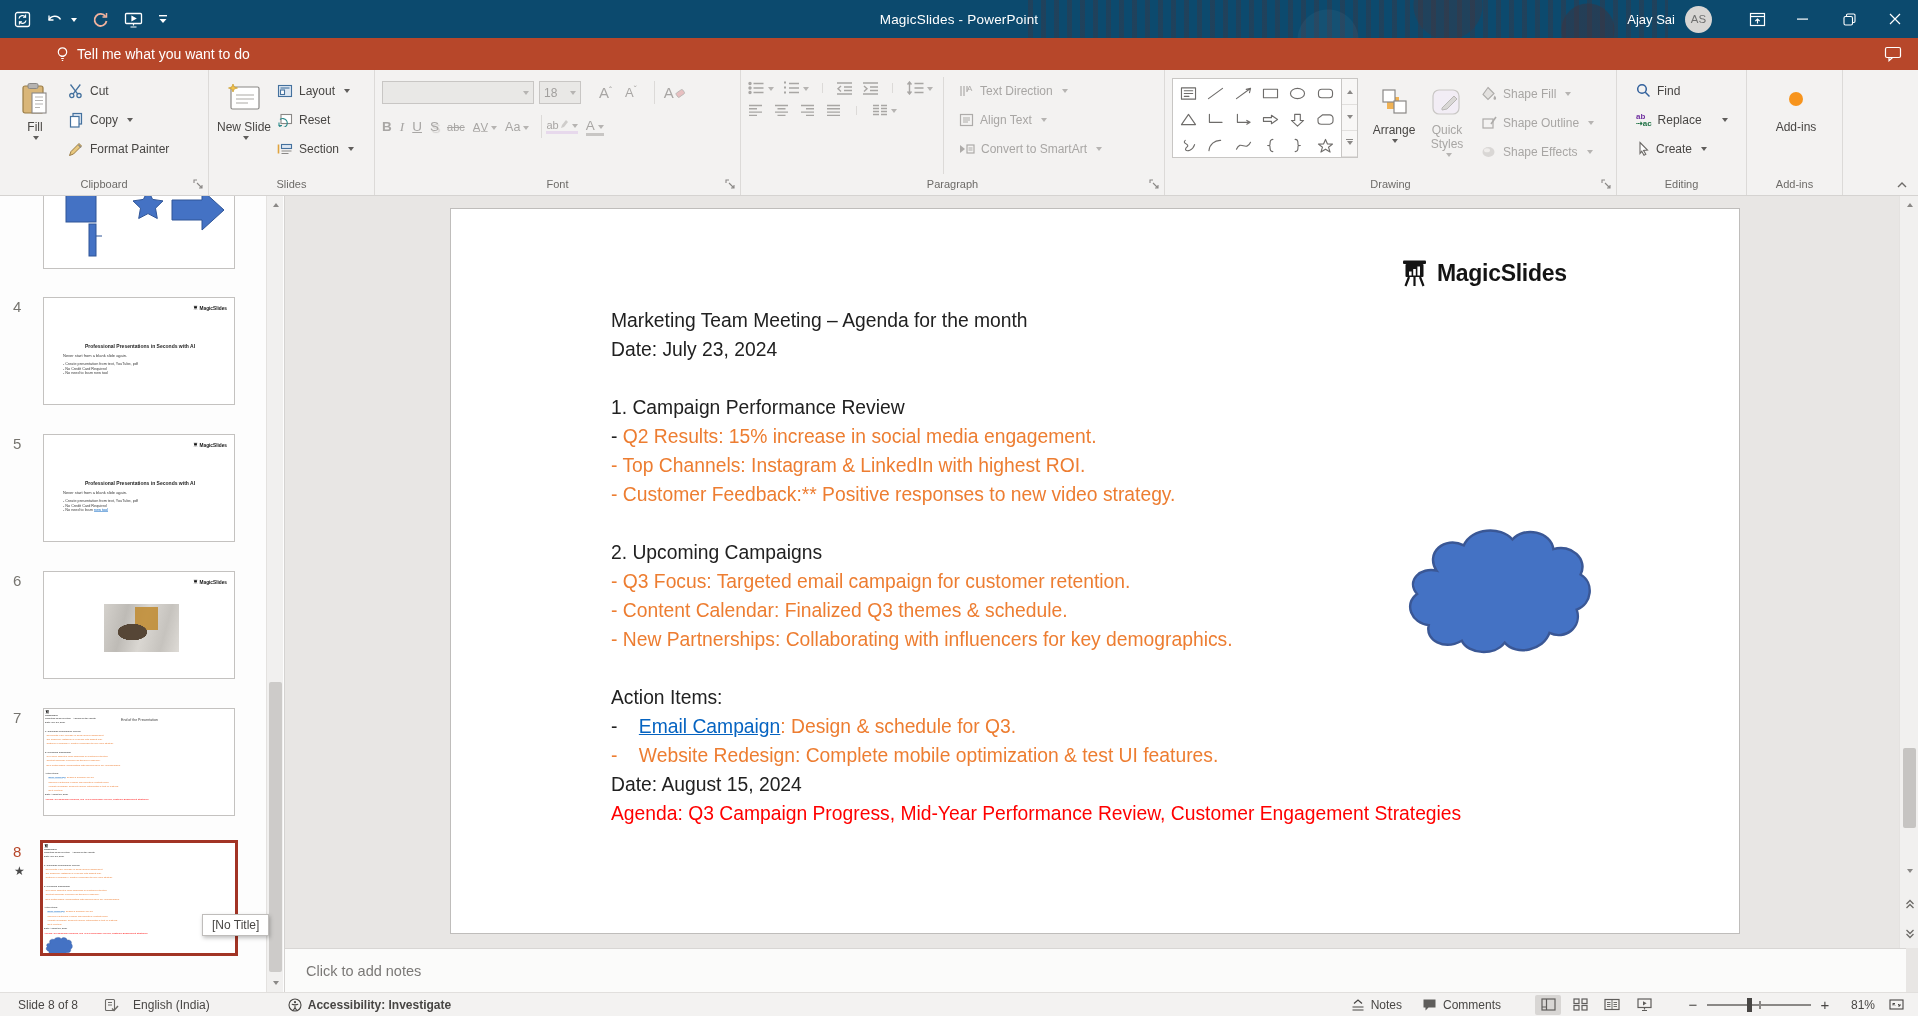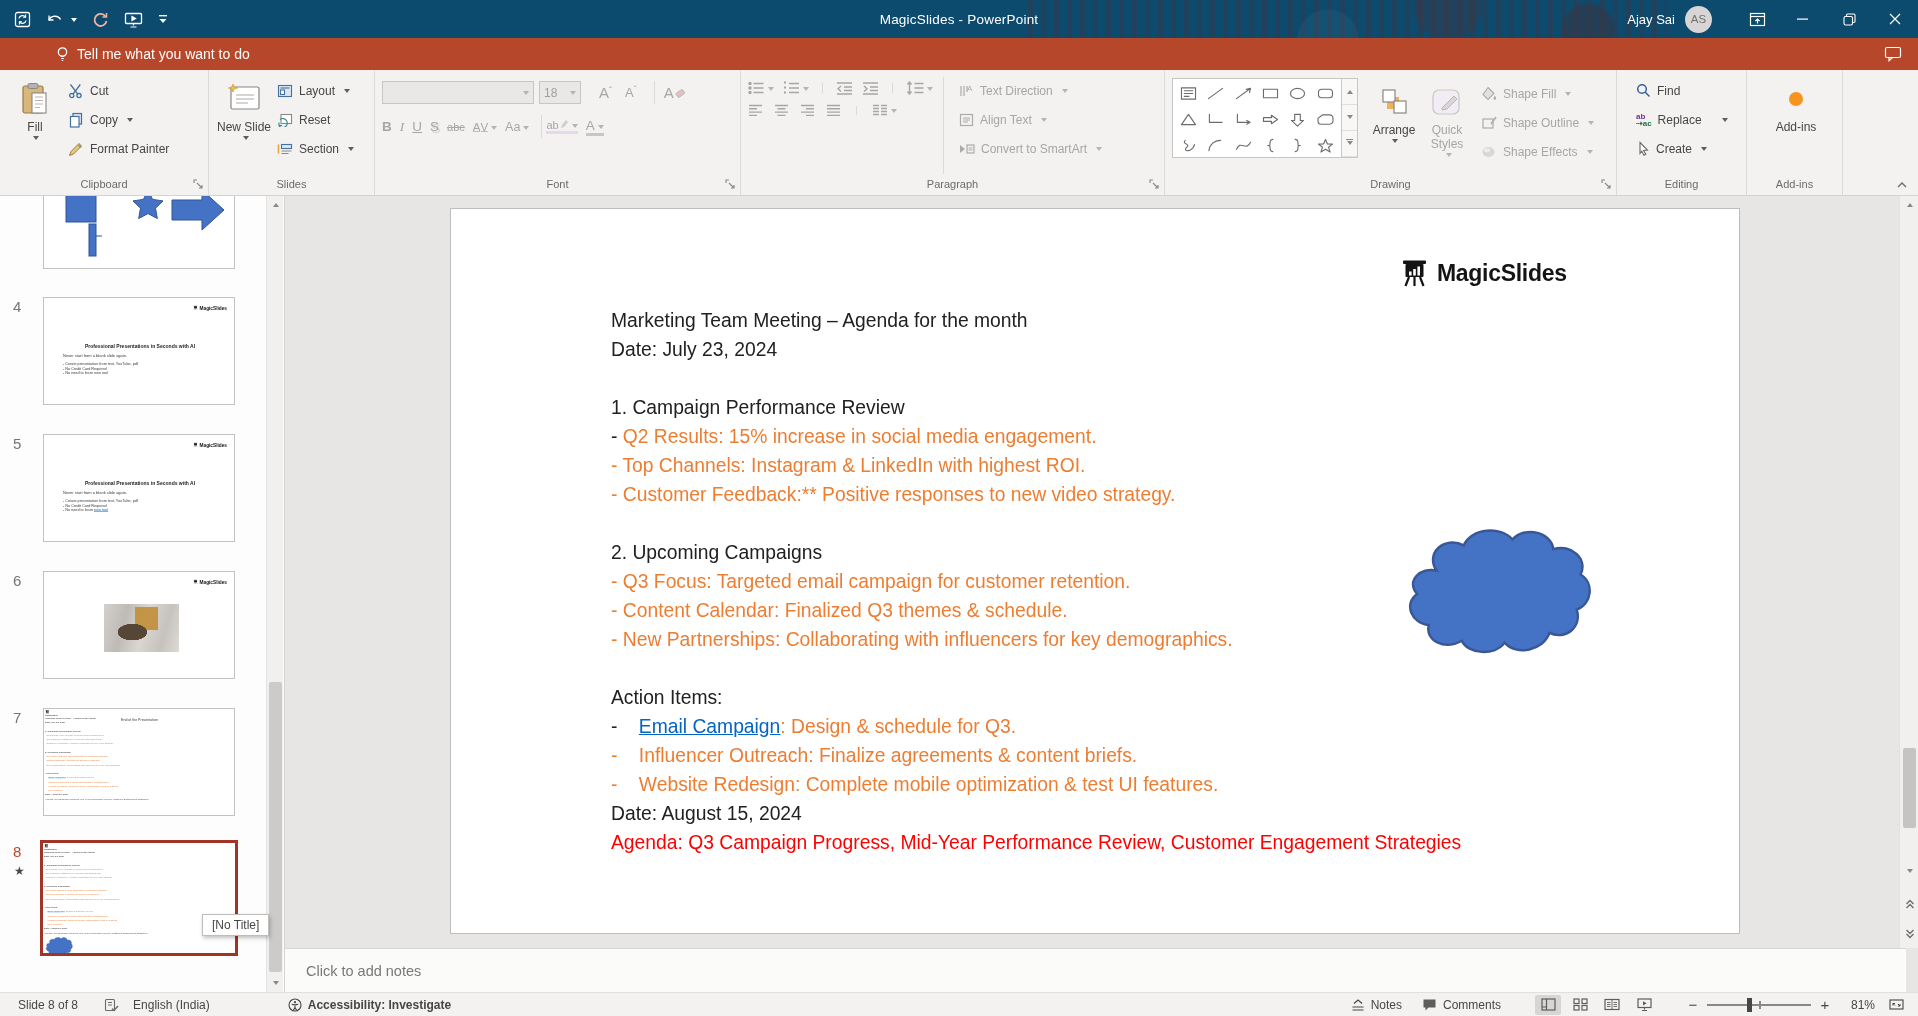--- a/index.html
+++ b/index.html
@@ -880,21 +880,20 @@
           <div class="sline"><span style="color: rgb(237, 125, 49);">- Top Channels: Instagram &amp; LinkedIn with highest ROI.</span></div>
           <div class="sline"><span style="color: rgb(237, 125, 49);">- Customer Feedback:** Positive responses to new video strategy.</span></div>
           <div class="sline"></div>
           <div class="sline"><span style="color: rgb(33, 33, 33);">2. Upcoming Campaigns</span></div>
           <div class="sline"><span style="color: rgb(237, 125, 49);">- Q3 Focus: Targeted email campaign for customer retention.</span></div>
           <div class="sline"><span style="color: rgb(237, 125, 49);">- Content Calendar: Finalized Q3 themes &amp; schedule.</span></div>
           <div class="sline"><span style="color: rgb(237, 125, 49);">- New Partnerships: Collaborating with influencers for key demographics.</span></div>
           <div class="sline"></div>
           <div class="sline"><span style="color: rgb(33, 33, 33);">Action Items:</span></div>
           <div class="sline"><span style="color: rgb(33, 33, 33);">-</span><span style="color: rgb(33, 33, 33);">    </span><span style="color: rgb(5, 99, 193); text-decoration: underline;">Email Campaign</span><span style="color: rgb(237, 125, 49);">: Design &amp; schedule for Q3.</span></div>
-          <div class="sline"><span style="color: rgb(237, 125, 49);">-</span><span style="color: rgb(33, 33, 33);">    </span><span style="color: rgb(237, 125, 49);">Influencer Outreach: Finalize agreements &amp; content briefs.</span></div>
           <div class="sline"><span style="color: rgb(237, 125, 49);">-</span><span style="color: rgb(33, 33, 33);">    </span><span style="color: rgb(237, 125, 49);">Website Redesign: Complete mobile optimization &amp; test UI features.</span></div>
           <div class="sline"><span style="color: rgb(33, 33, 33);">Date: August 15, 2024</span></div>
           <div class="sline"><span style="color: rgb(255, 0, 0);">Agenda: Q3 Campaign Progress, Mid-Year Performance Review, Customer Engagement Strategies</span></div>
         </div>
       <div id="cloud-wrap">
         <svg width="196" height="146" viewBox="0 0 200 150">
           <path d="M42 52 C30 34 50 16 70 26 C78 8 108 6 120 20 C132 6 160 12 162 30 C180 24 198 40 190 56 C204 64 202 86 186 92 C192 110 174 124 158 116 C152 134 124 140 112 126 C102 140 74 138 68 124 C50 134 30 124 34 108 C16 106 8 86 22 76 C10 62 26 48 42 52 Z" fill="#4472C4" stroke="#3A5795" stroke-width="2.5"></path>
         </svg>
       </div>
     </div>

